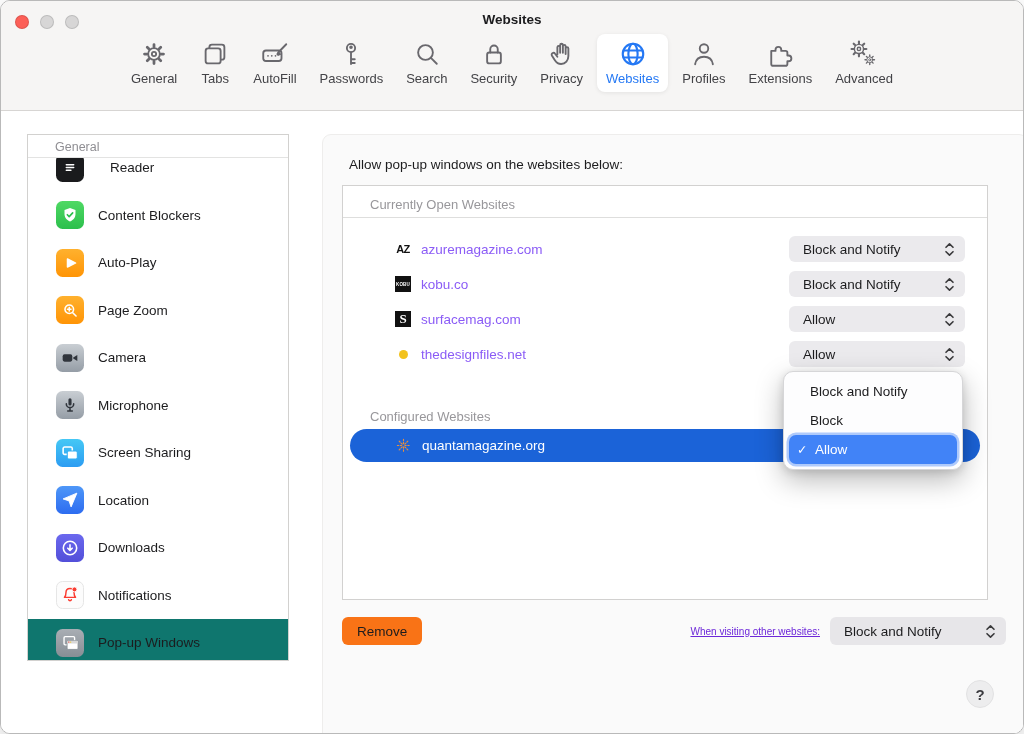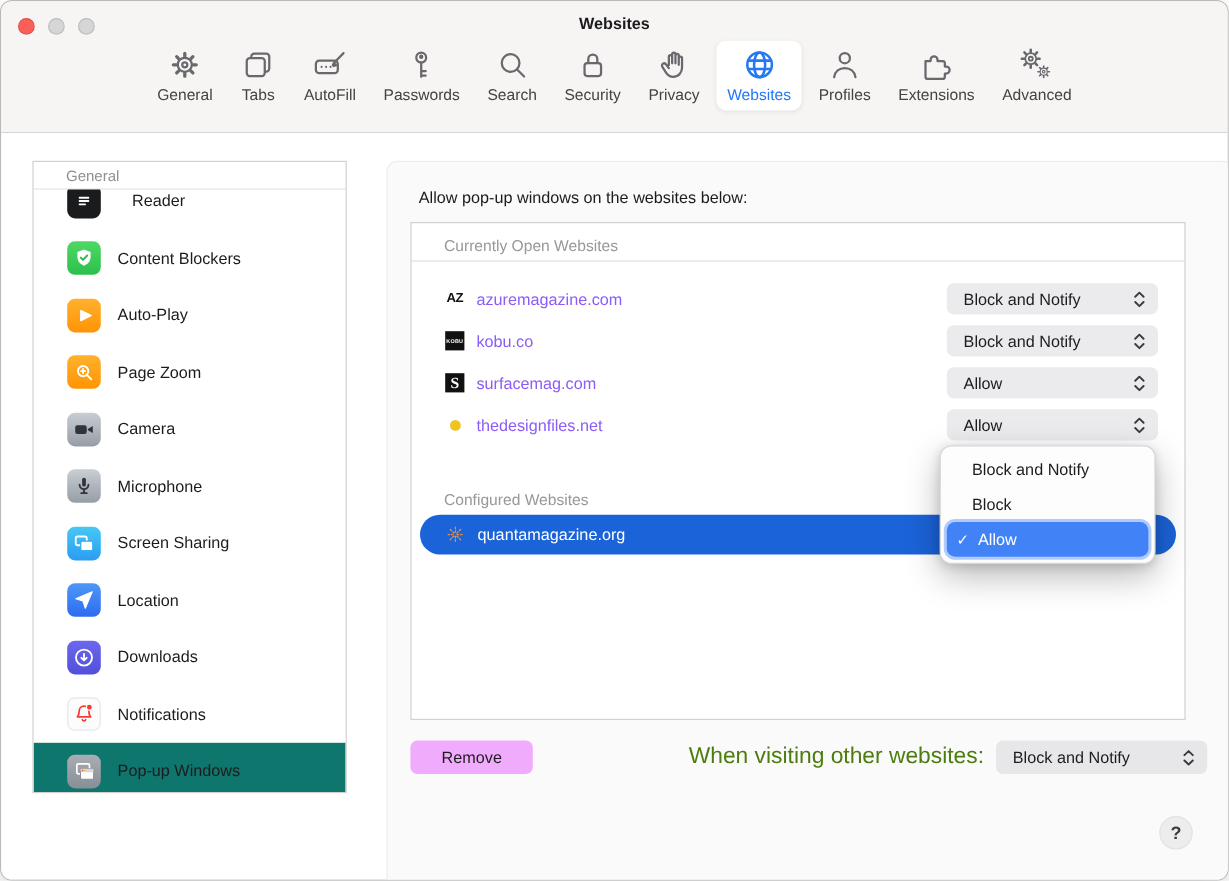--- a/index.html
+++ b/index.html
@@ -48,38 +48,38 @@
   
   .panel { position:absolute; left:321px; top:23px; width:706px; height:629px; background:#fafafa; border:1px solid #eeedec; border-radius:9px; }
   .panel-heading { position:absolute; left:26px; top:22px; font-size:13.5px; color:#1c1c1e; }
   .listbox { position:absolute; left:19px; top:50px; width:646px; height:415px; background:#fff; border:1px solid #d2d1d0; }
   .lb-header { position:absolute; left:27px; font-size:13px; color:#98979b; }
   .lb-h1 { top:11px; }
   .lb-divider { position:absolute; top:31px; left:0; right:0; height:1px; background:#dededd; }
   .lb-h2 { top:223px; }
   .site-row { position:absolute; left:27px; right:22px; height:28px; display:flex; align-items:center; }
   .site-name { font-size:13.5px; color:#8b5cf6; }
-  .fav { width:18px; margin-right:9px; display:flex; align-items:center; justify-content:center; flex:0 0 18px; }
+  .fav { width:18px; margin-right:9px; display:flex; align-items:center; justify-content:center; flex:0 0 18px;margin-left:24px; }
   .fav-az { font-size:11px; font-weight:bold; letter-spacing:-0.5px; color:#111; }
   .fav-black { width:16px; height:16px; background:#111; color:#fff; display:flex; align-items:center; justify-content:center; }
   .fav-kobu { font-size:4.5px; font-weight:bold; letter-spacing:.2px; }
   .fav-s { font-family:"Liberation Serif", serif; font-size:13px; font-weight:bold; }
   .fav-dot { width:9px; height:9px; border-radius:50%; background:#f2c21d; }
   .bselect { margin-left:auto; width:176px; height:26px; background:#ebeaed; border-radius:6px; display:flex; align-items:center; padding:0 10px 0 14px; }
   .bselect .sval { font-size:13.5px; color:#1c1c1e; }
   .bselect svg, .fselect svg { margin-left:auto; width:11px; height:15px; stroke:#3a3a3c; stroke-width:1.6; fill:none; stroke-linecap:round; stroke-linejoin:round; }
   .row1 { top:49px; } .row2 { top:84px; } .row3 { top:119px; } .row4 { top:154px; }
   .sel-row { position:absolute; left:7px; right:7px; top:243px; height:33px; border-radius:16.5px; background:#1b63d8; display:flex; align-items:center; padding-left:20px; }
   .sel-row .site-name { color:#fff; }
   .sel-row .fav { margin-right:10px; }
 
   
-  .remove-btn { position:absolute; left:19px; top:482px; height:28px; padding:0 26px; background:#f0abfc; border:none; border-radius:6px; font-size:13.5px; color:#1c1c1e; font-family:inherit; }
+  .remove-btn { position:absolute; left:19px; top:482px; height:28px; padding:0 15px; background:#f97316; border:none; border-radius:6px; font-size:13.5px; color:#1c1c1e; font-family:inherit; }
   .footer-right { position:absolute; right:21px; top:482px; height:28px; display:flex; align-items:center; gap:10px; }
-  .footer-label { font-size:19px; color:#4d7c0f; }
+  .footer-label { font-size:10px; color:#6d28d9;text-decoration:underline; }
   .fselect { width:176px; height:28px; background:#e7e6e9; border-radius:6px; display:flex; align-items:center; padding:0 10px 0 14px; }
   .fselect .sval { font-size:13.5px; color:#1c1c1e; }
 
   
   .menu { position:absolute; left:460px; top:236px; width:180px; background:#fdfdfe; border:1px solid #d6d6d8; border-radius:10px; padding:5px 0; box-shadow:0 10px 28px rgba(0,0,0,.28), 0 2px 8px rgba(0,0,0,.12); z-index:5; }
   .menu-item { height:29px; display:flex; align-items:center; padding-left:26px; font-size:13.5px; color:#1c1c1e; }
   .menu-item.checked { margin:0 5px; padding-left:8px; border-radius:7px; background:#4183f7; color:#fff; box-shadow:0 0 0 2.5px rgba(80,140,248,.45); }
   .menu-check { width:13px; margin-right:5px; font-size:12.5px; }
 
   .help-btn { position:absolute; right:29px; top:569px; width:28px; height:28px; border-radius:50%; background:#ededee; border:1px solid #e2e2e3; color:#3c3c40; font-size:15px; font-weight:bold; display:flex; align-items:center; justify-content:center; }

